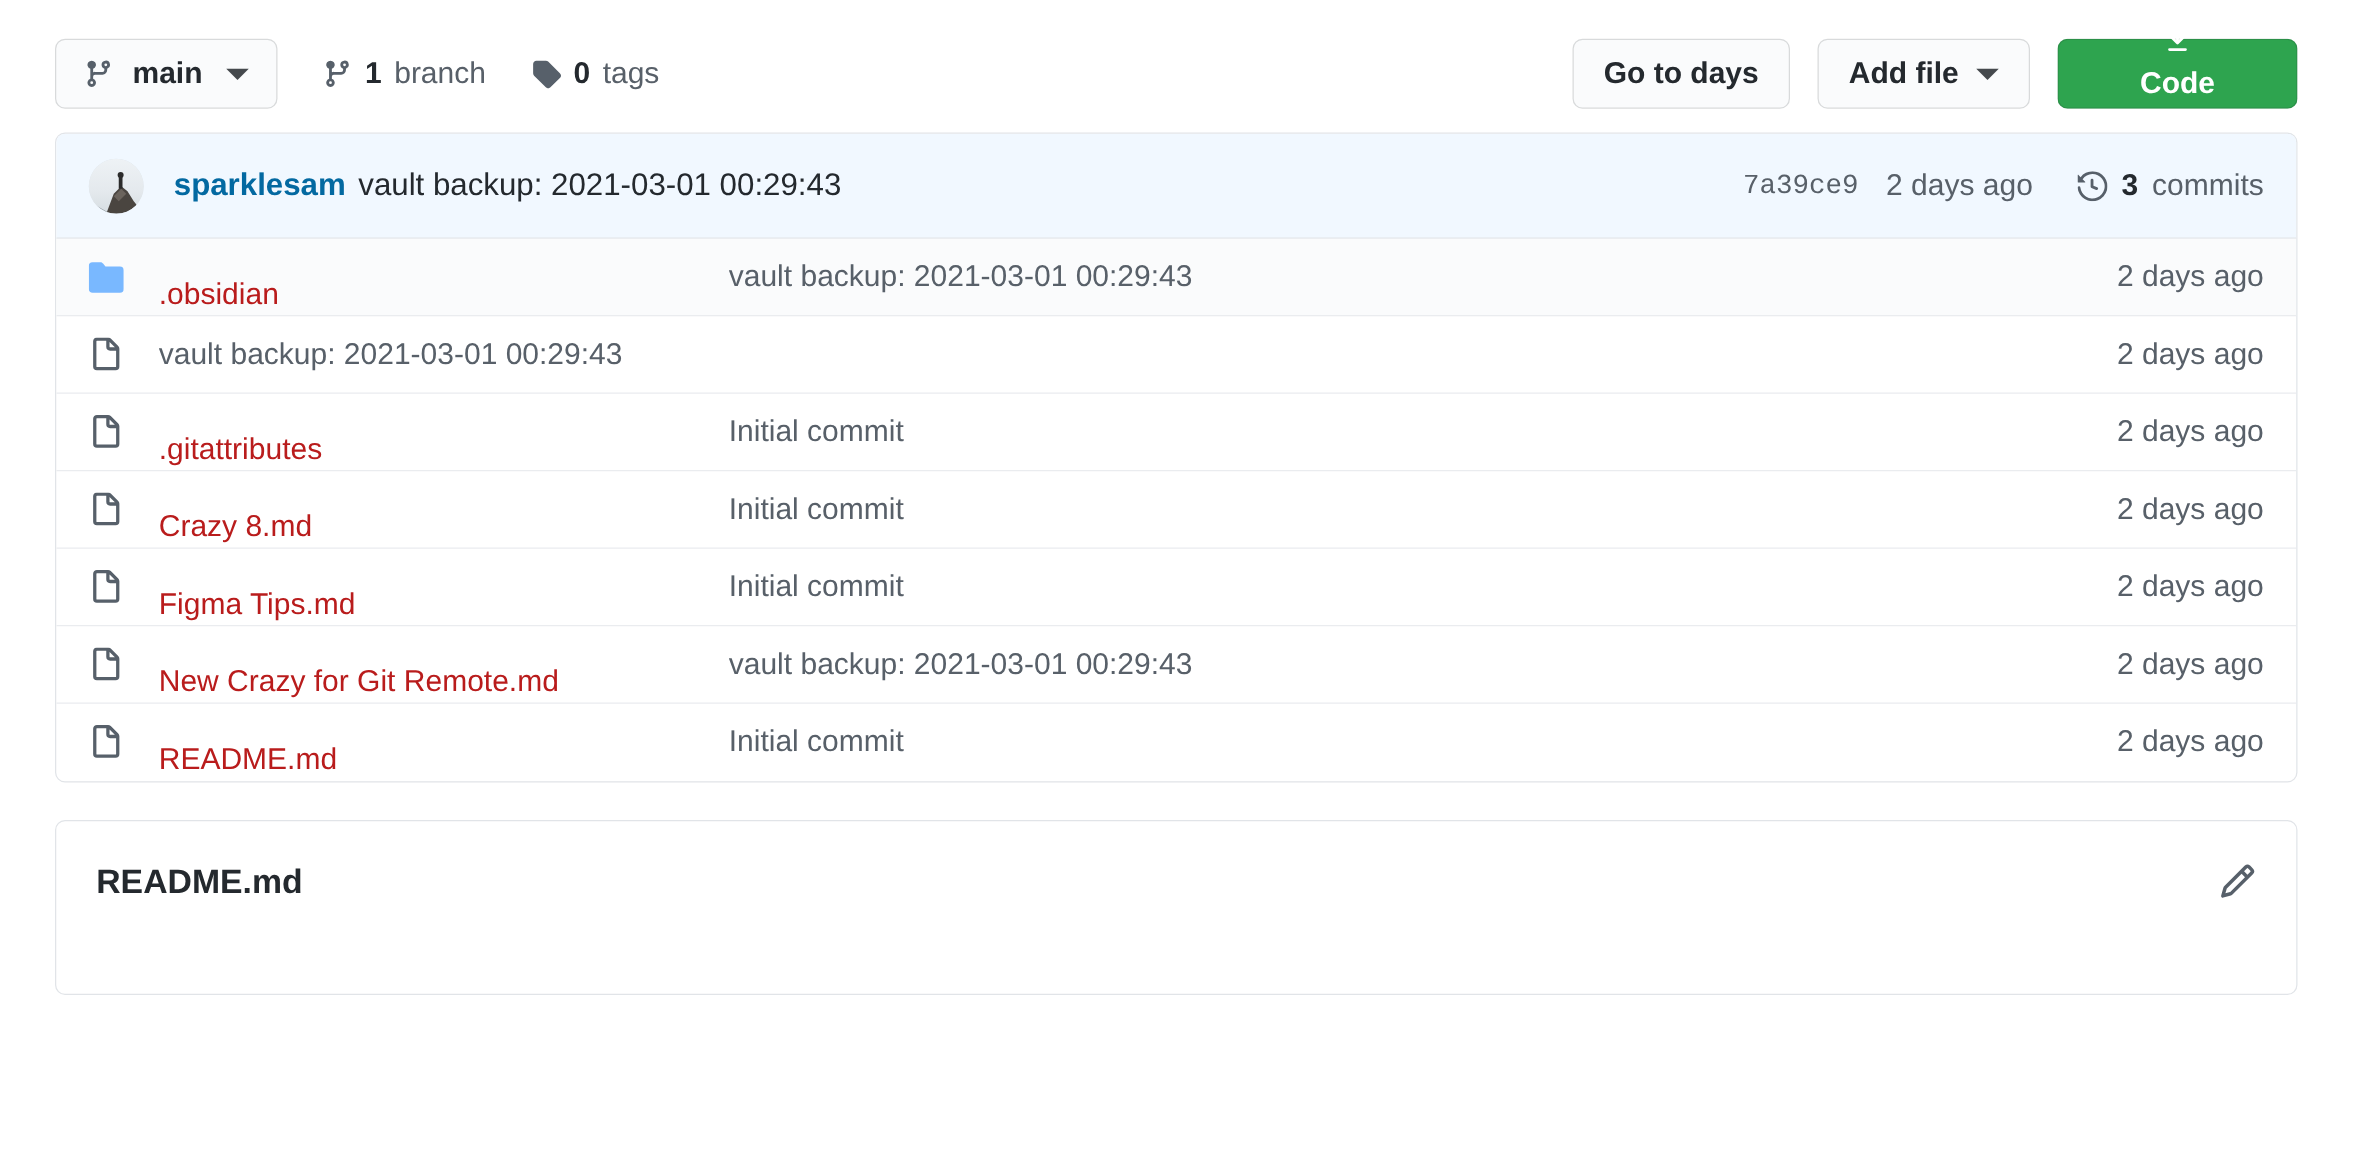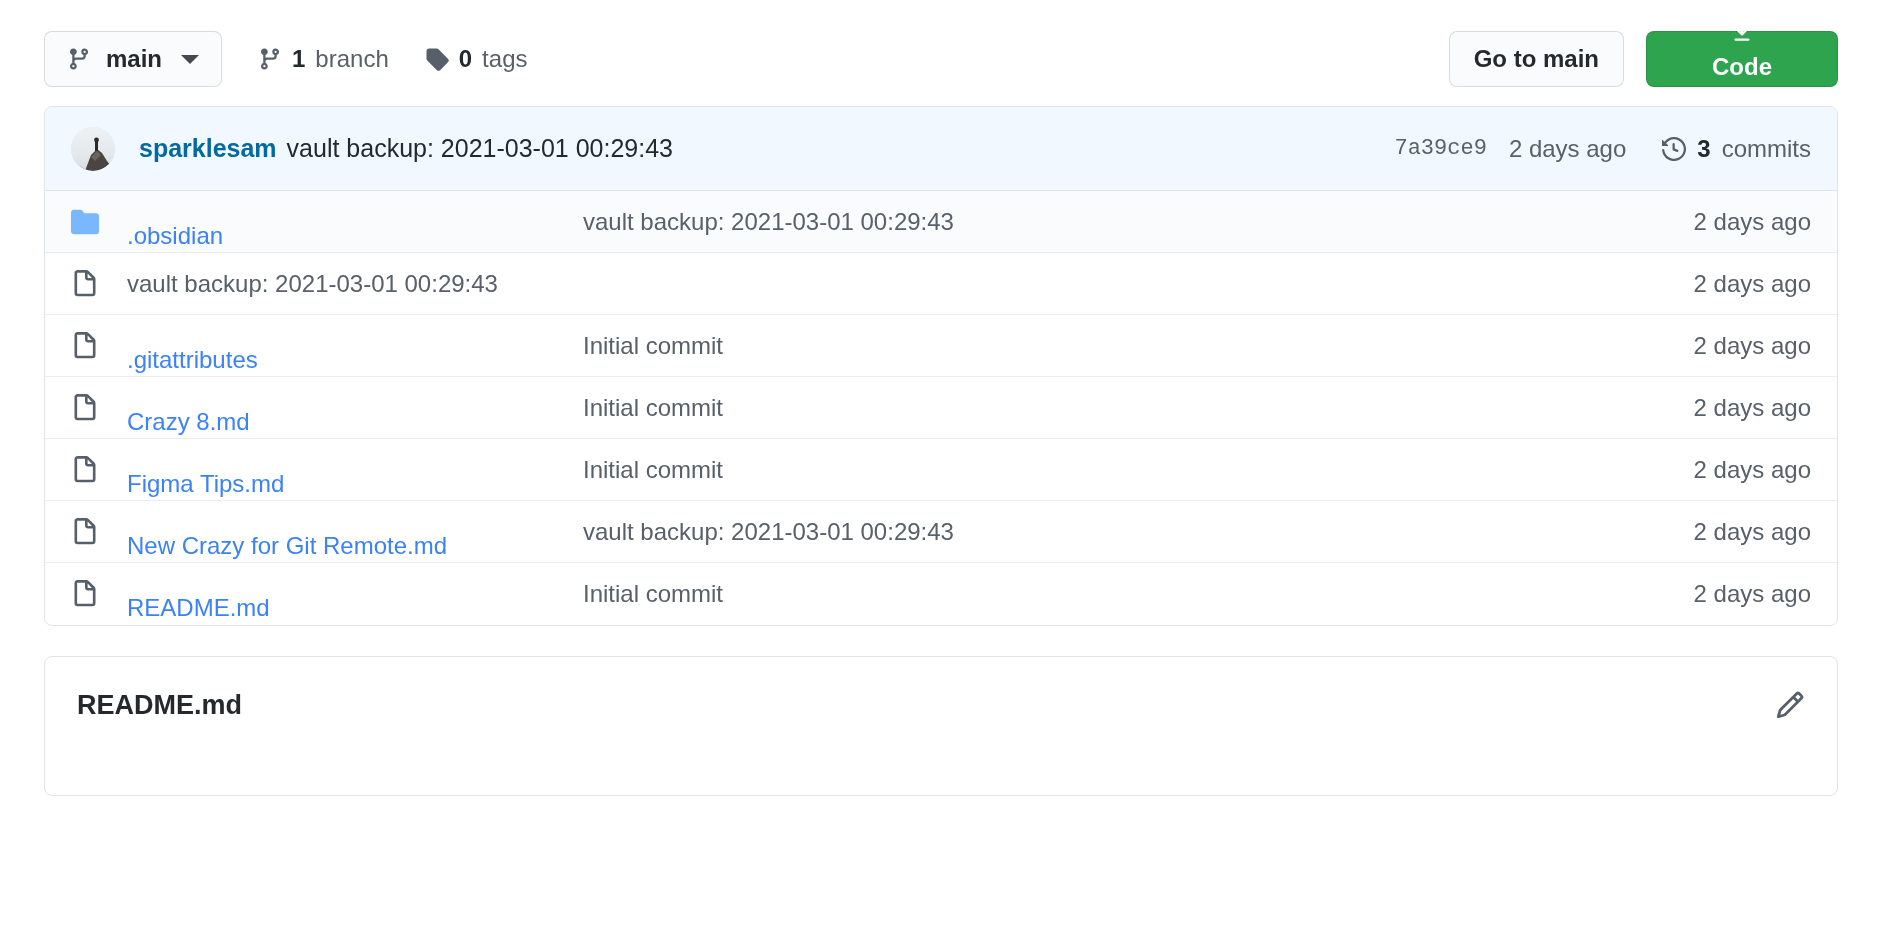--- a/index.html
+++ b/index.html
@@ -143,21 +143,21 @@
     padding: 0 26px;
     font-size: 24px;
   }
   .file-row:last-child { border-bottom: none; }
   .file-row.alt { background: #fafbfc; }
 
   .cell-icon { width: 56px; flex: none; display: flex; align-items: center; }
   .cell-name {
     width: 456px;
     flex: none;
-    color: #3b82f6;
+    color: #b91c1c;
     cursor: pointer;
     overflow: hidden;
     white-space: nowrap;
     text-overflow: ellipsis;
     margin-top: 28px;
   }
   .cell-msg {
     flex: 1;
     color: #586069;
     cursor: pointer;
@@ -225,23 +225,27 @@
             <path d="M2.5 7.775V2.75a.25.25 0 01.25-.25h5.025a.25.25 0 01.177.073l6.25 6.25a.25.25 0 010 .354l-5.025 5.025a.25.25 0 01-.354 0l-6.25-6.25a.25.25 0 01-.073-.177zm-1.5 0V2.75C1 1.784 1.784 1 2.75 1h5.025c.464 0 .91.184 1.238.513l6.25 6.25a1.75 1.75 0 010 2.474l-5.026 5.026a1.75 1.75 0 01-2.474 0l-6.25-6.25A1.75 1.75 0 011 7.775zM6 5a1 1 0 100 2 1 1 0 000-2z"></path>
           </svg>
         </span>
         <span class="strong">0</span>
         <span>tags</span>
       </div>
     </div>
 
     <div class="toolbar-right">
       <button class="btn">
-        <span>Go to main</span>
+        <span>Go to days</span>
       </button>
 
+      <button class="btn">
+        <span>Add file</span>
+        <span class="caret"></span>
+      </button>
 
       <button class="btn btn-green">
         <span class="ico">
           <svg width="24" height="24" viewBox="0 0 16 16" fill="#ffffff" aria-hidden="true">
             <path d="M7.47 10.78a.75.75 0 001.06 0l3.75-3.75a.75.75 0 00-1.06-1.06L8.75 8.44V1.75a.75.75 0 00-1.5 0v6.69L4.78 5.97a.75.75 0 00-1.06 1.06l3.75 3.75zM3.75 13a.75.75 0 000 1.5h8.5a.75.75 0 000-1.5h-8.5z"></path>
           </svg>
         </span>
         <span>Code</span>
         <span class="caret"></span>
       </button>

